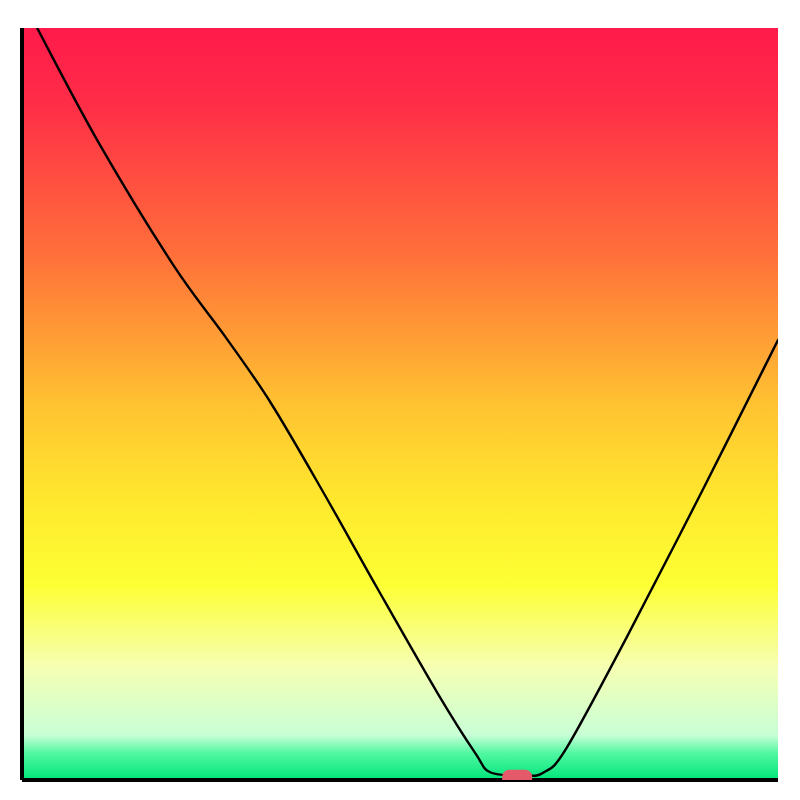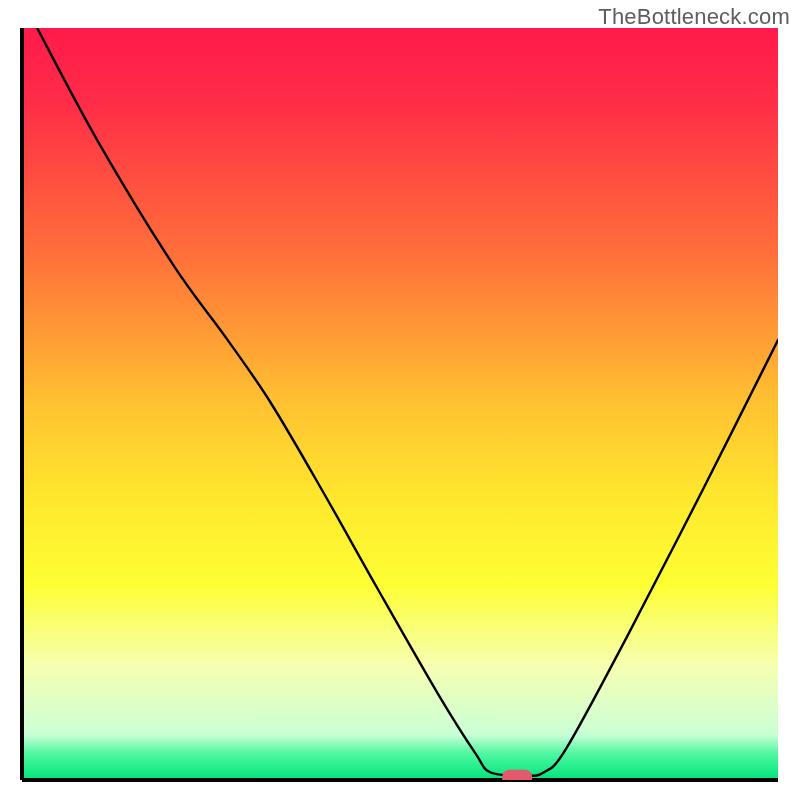--- a/index.html
+++ b/index.html
@@ -25,21 +25,20 @@
     letter-spacing: 0.2px;
   }
   svg {
     display: block;
   }
 </style>
 </head>
 <body>
 
 <div class="container">
-  <div class="watermark">TheBottleneck.com</div>
 
   <svg id="chart-svg" width="800" height="800" viewBox="0 0 800 800">
     <defs>
       <linearGradient id="bg-grad" x1="0" y1="0" x2="0" y2="1">
           <stop offset="0.00%" stop-color="#ff1a4b"></stop>
           <stop offset="10.00%" stop-color="#ff2d47"></stop>
           <stop offset="30.00%" stop-color="#ff6f3a"></stop>
           <stop offset="50.00%" stop-color="#ffc231"></stop>
           <stop offset="62.00%" stop-color="#ffe62e"></stop>
           <stop offset="74.00%" stop-color="#fdff33"></stop>

